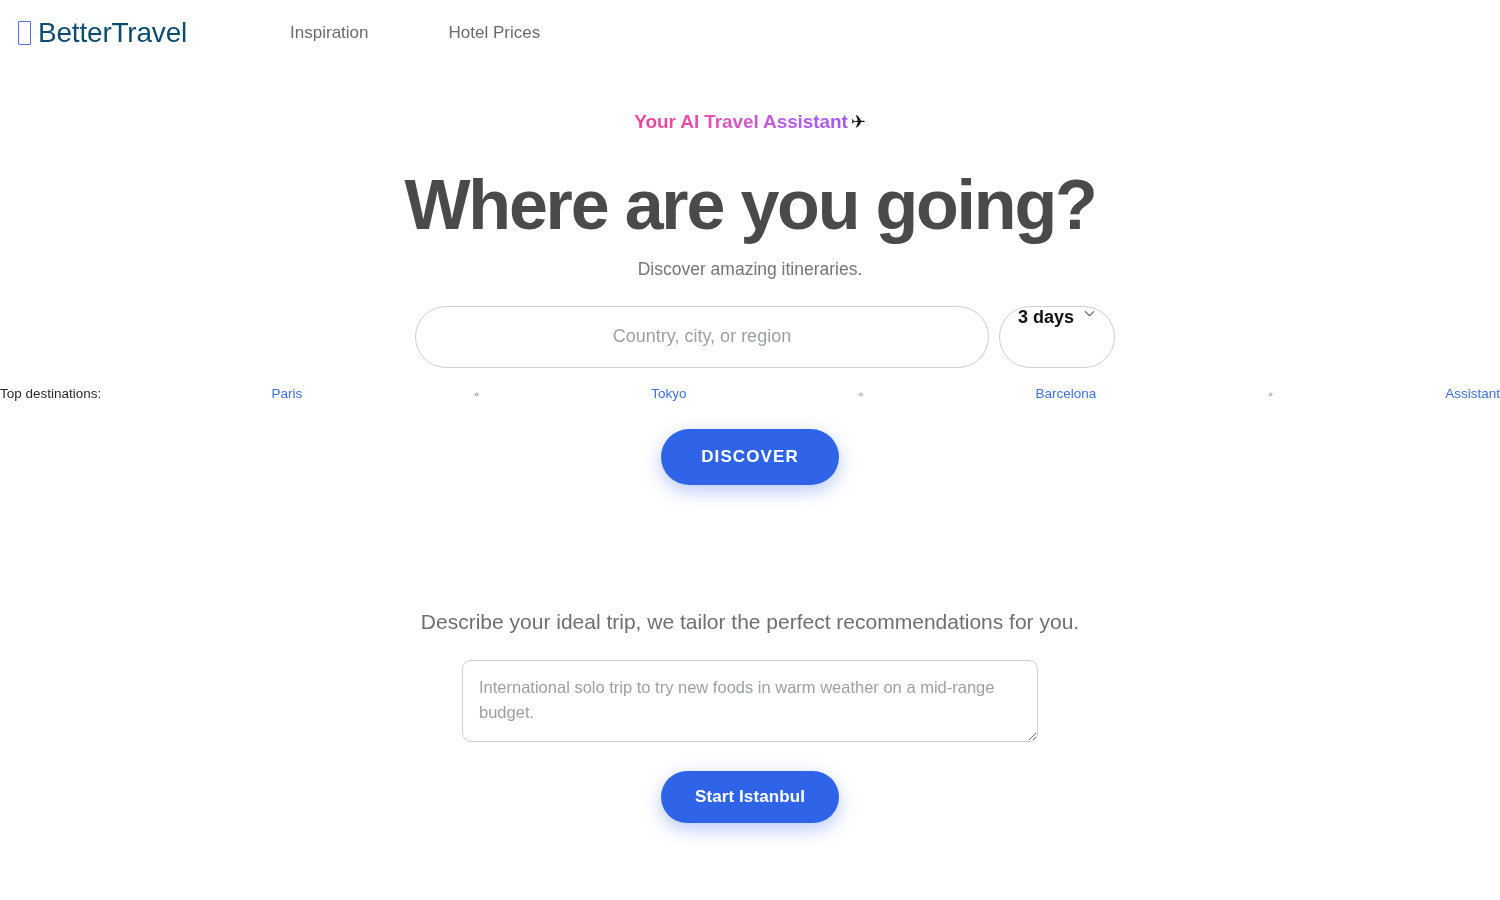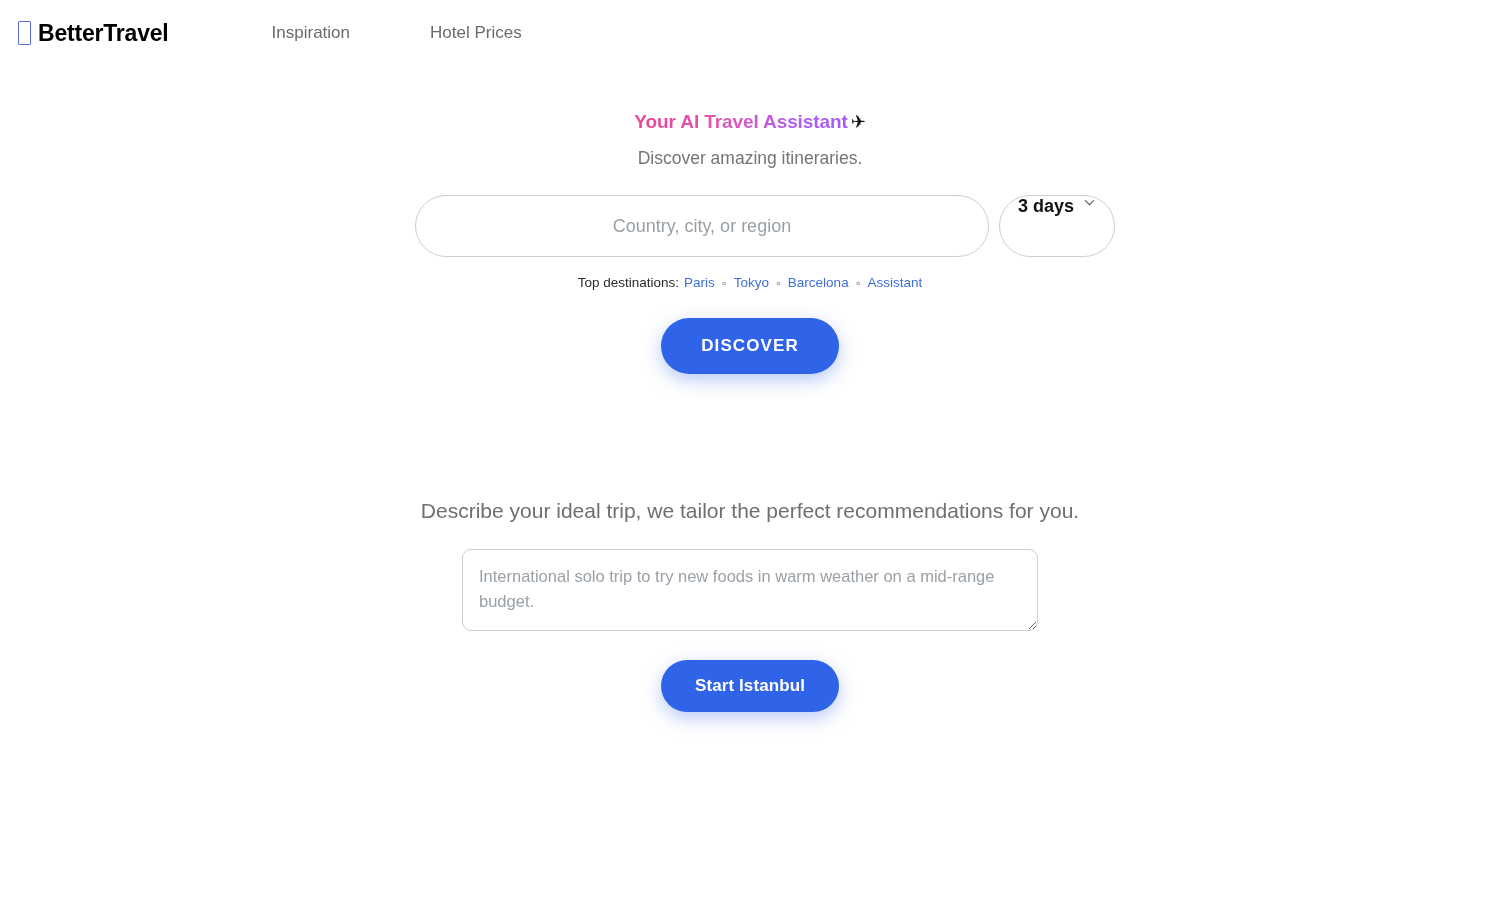--- a/index.html
+++ b/index.html
@@ -33,23 +33,23 @@
   }
   .brand-icon {
     display: inline-block;
     width: 13px;
     height: 24px;
     border: 1.6px solid #5b6ee0;
     border-radius: 1px;
     background: #ffffff;
   }
   .brand-name {
-    font-size: 23px;
-    font-weight: bold;
-    color: #000000;
+    font-size: 28px;
+    font-weight: normal;
+    color: #0c4a6e;
     letter-spacing: -0.2px;
     white-space: nowrap;
   }
   .nav {
     display: flex;
     align-items: flex-start;
     margin-left: 25px;
   }
   .nav-link {
     font-size: 17px;
@@ -153,21 +153,21 @@
     display: block;
   }
   .chev svg { display: block; }
 
   
   .top-dest {
     margin-top: 18px;
     font-size: 13.5px;
     color: #2e2e2e;
     display: flex;
-    justify-content: center;
+    justify-content: space-between;
     align-items: baseline;
     gap: 5px;
     flex-wrap: nowrap;
   }
   .top-dest-label { color: #2b2b2b; }
   .dest-link {
     color: #3f6fd8;
     text-decoration: none;
   }
   .dest-sep {
@@ -262,20 +262,21 @@
     <a class="nav-link" href="#">Hotel Prices</a>
   </nav>
 </header>
 
 <section class="hero">
 
   <div class="eyebrow">
     <span class="grad">Your AI Travel Assistant</span><span class="plane">✈</span>
   </div>
 
+  <h1 class="hero-title">Where are you going?</h1>
   <p class="hero-sub">Discover amazing itineraries.</p>
 
   <div class="search-row">
     <input class="search-input" type="text" placeholder="Country, city, or region" style="">
     <div class="duration-select">
       <span class="duration-value">3 days</span>
       <span class="chev">
         <svg viewBox="0 0 14 14" width="13" height="13" aria-hidden="true">
           <path d="M2.5 5 L7 9.5 L11.5 5" fill="none" stroke="#6b6b6b" stroke-width="1.4" stroke-linecap="round" stroke-linejoin="round"></path>
         </svg>

